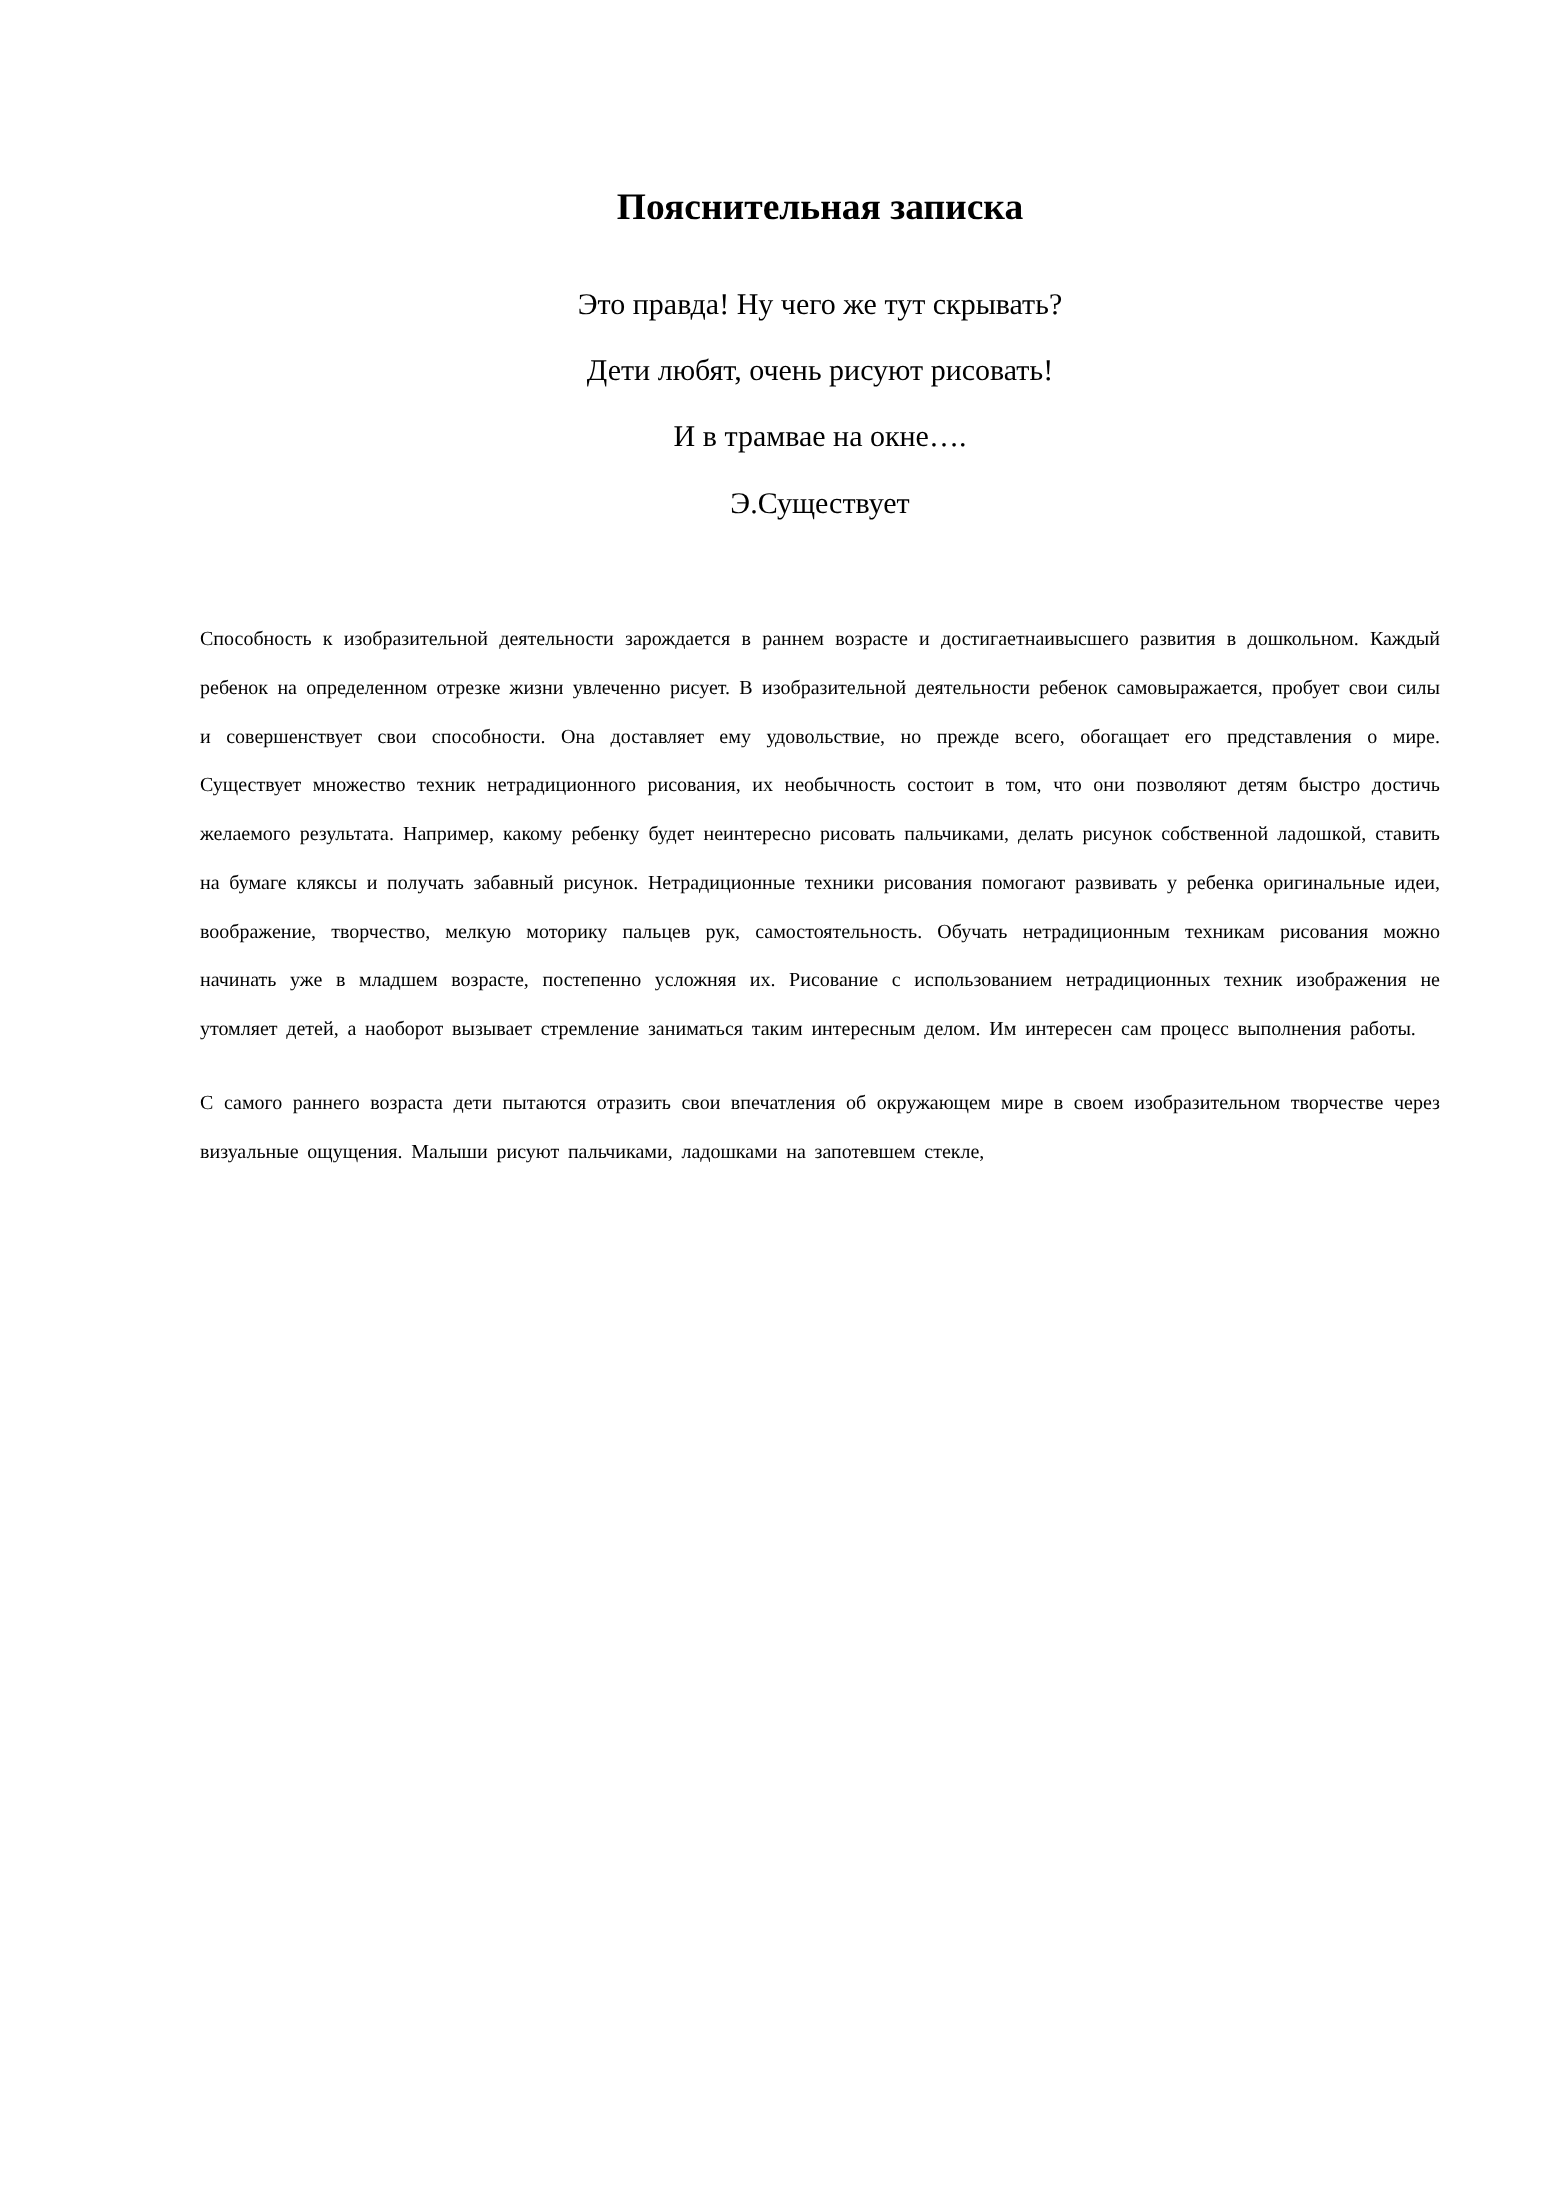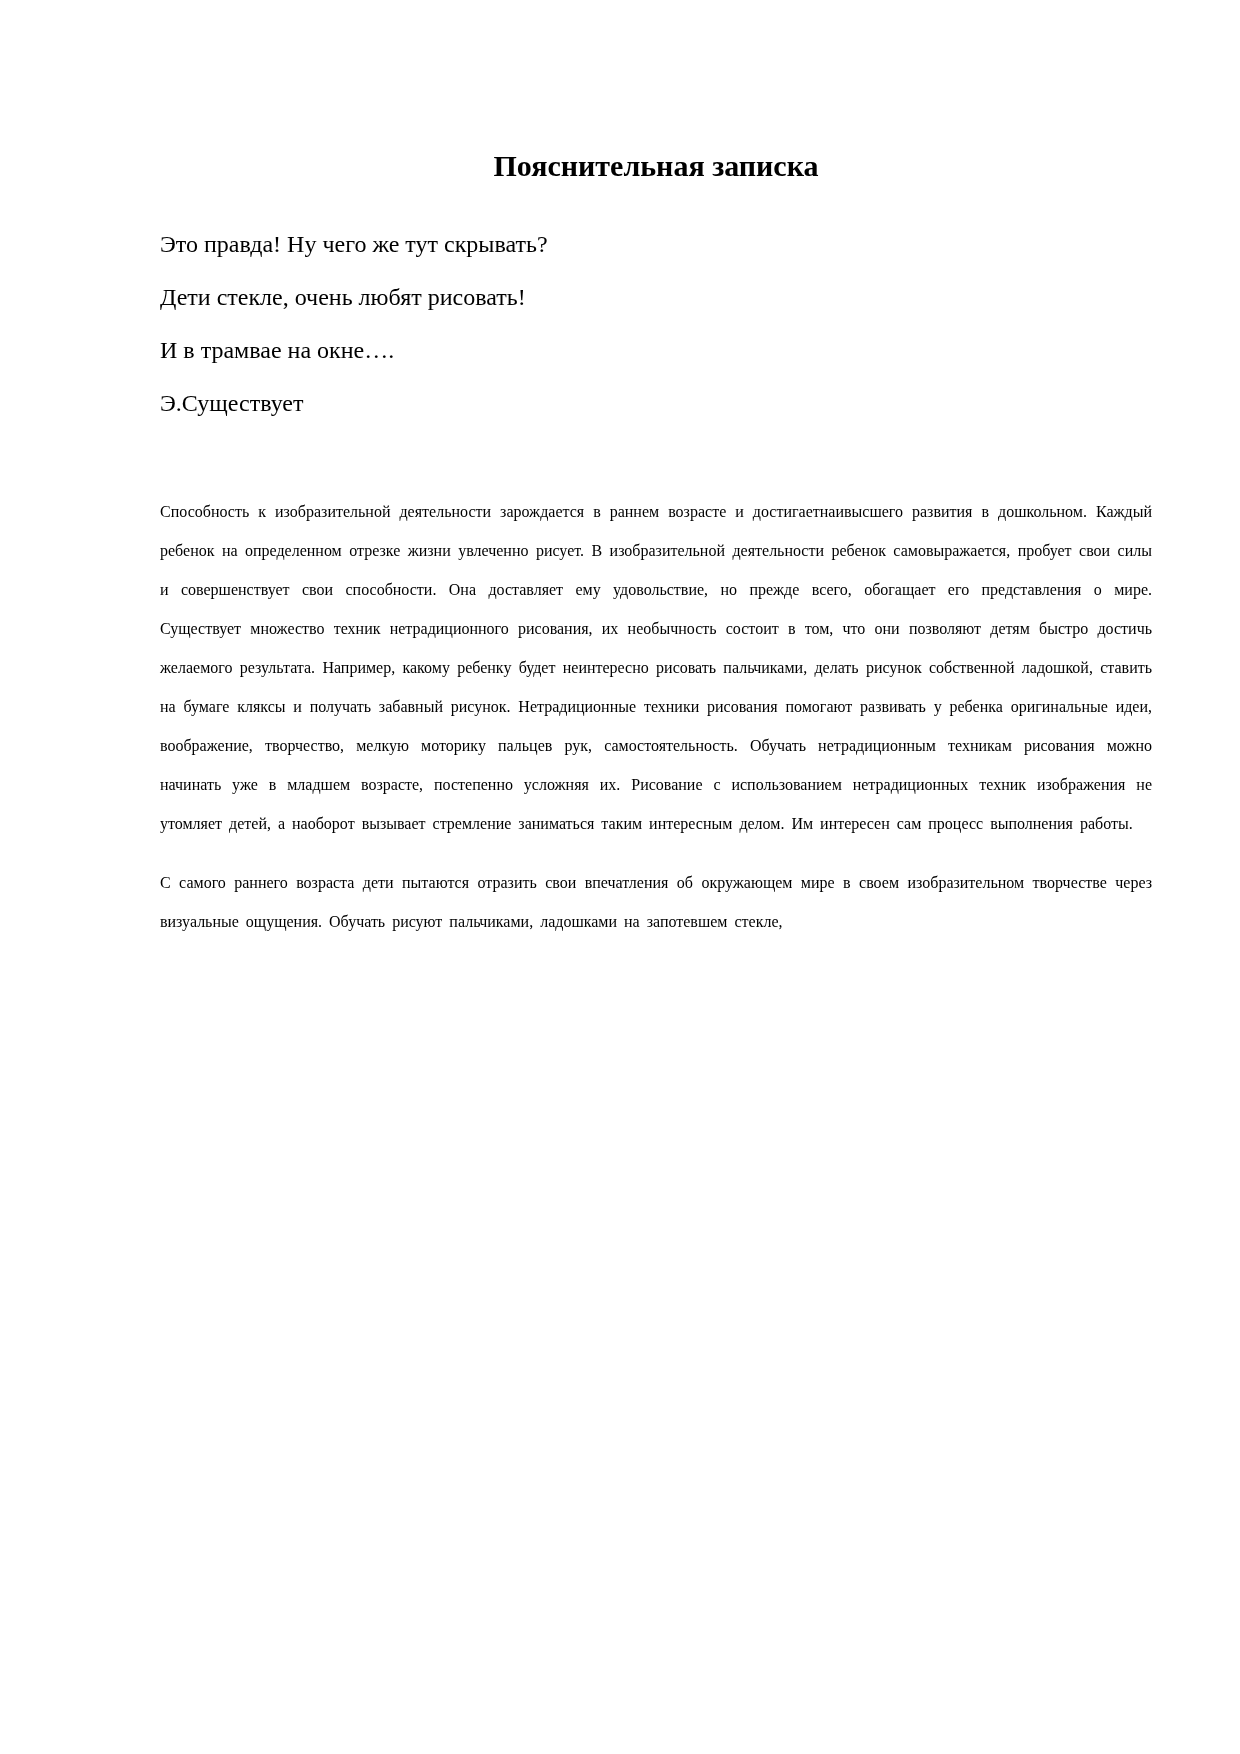--- a/index.html
+++ b/index.html
@@ -23,21 +23,21 @@
   }
   .title {
     margin: 0;
     font-size: 30px;
     line-height: 36px;
     font-weight: bold;
     text-align: center;
   }
   .epigraph {
     margin-top: 34px;
-    text-align: left;
+    text-align: center;
     font-size: 24px;
     line-height: 53px;
   }
   .epigraph-line {
     white-space: nowrap;
   }
   .body-text {
     margin-top: 62px;
   }
   .body-paragraph {
@@ -51,23 +51,23 @@
 </style>
 </head>
 <body>
 
 <div class="page">
 
   <h1 class="title">Пояснительная записка</h1>
 
   <div class="epigraph">
     <div class="epigraph-line">Это правда! Ну чего же тут скрывать?</div>
-    <div class="epigraph-line">Дети стекле, очень любят рисовать!</div>
+    <div class="epigraph-line">Дети любят, очень рисуют рисовать!</div>
     <div class="epigraph-line">И в трамвае на окне….</div>
     <div class="epigraph-line">Э.Существует</div>
   </div>
 
   <div class="body-text">
     <p class="body-paragraph">Способность к изобразительной деятельности зарождается в раннем возрасте и достигаетнаивысшего развития в дошкольном. Каждый ребенок на определенном отрезке жизни увлеченно рисует. В изобразительной деятельности ребенок самовыражается, пробует свои силы и совершенствует свои способности. Она доставляет ему удовольствие, но прежде всего, обогащает его представления о мире. Существует множество техник нетрадиционного рисования, их необычность состоит в том, что они позволяют детям быстро достичь желаемого результата. Например, какому ребенку будет неинтересно рисовать пальчиками, делать рисунок собственной ладошкой, ставить на бумаге кляксы и получать забавный рисунок. Нетрадиционные техники рисования помогают развивать у ребенка оригинальные идеи, воображение, творчество, мелкую моторику пальцев рук, самостоятельность. Обучать нетрадиционным техникам рисования можно начинать уже в младшем возрасте, постепенно усложняя их. Рисование с использованием нетрадиционных техник изображения не утомляет детей, а наоборот вызывает стремление заниматься таким интересным делом. Им интересен сам процесс выполнения работы.</p>
-    <p class="body-paragraph">С самого раннего возраста дети пытаются отразить свои впечатления об окружающем мире в своем изобразительном творчестве через визуальные ощущения. Обучать рисуют пальчиками, ладошками на запотевшем стекле,</p>
+    <p class="body-paragraph">С самого раннего возраста дети пытаются отразить свои впечатления об окружающем мире в своем изобразительном творчестве через визуальные ощущения. Малыши рисуют пальчиками, ладошками на запотевшем стекле,</p>
   </div>
 
 </div>
 
 </body></html>

